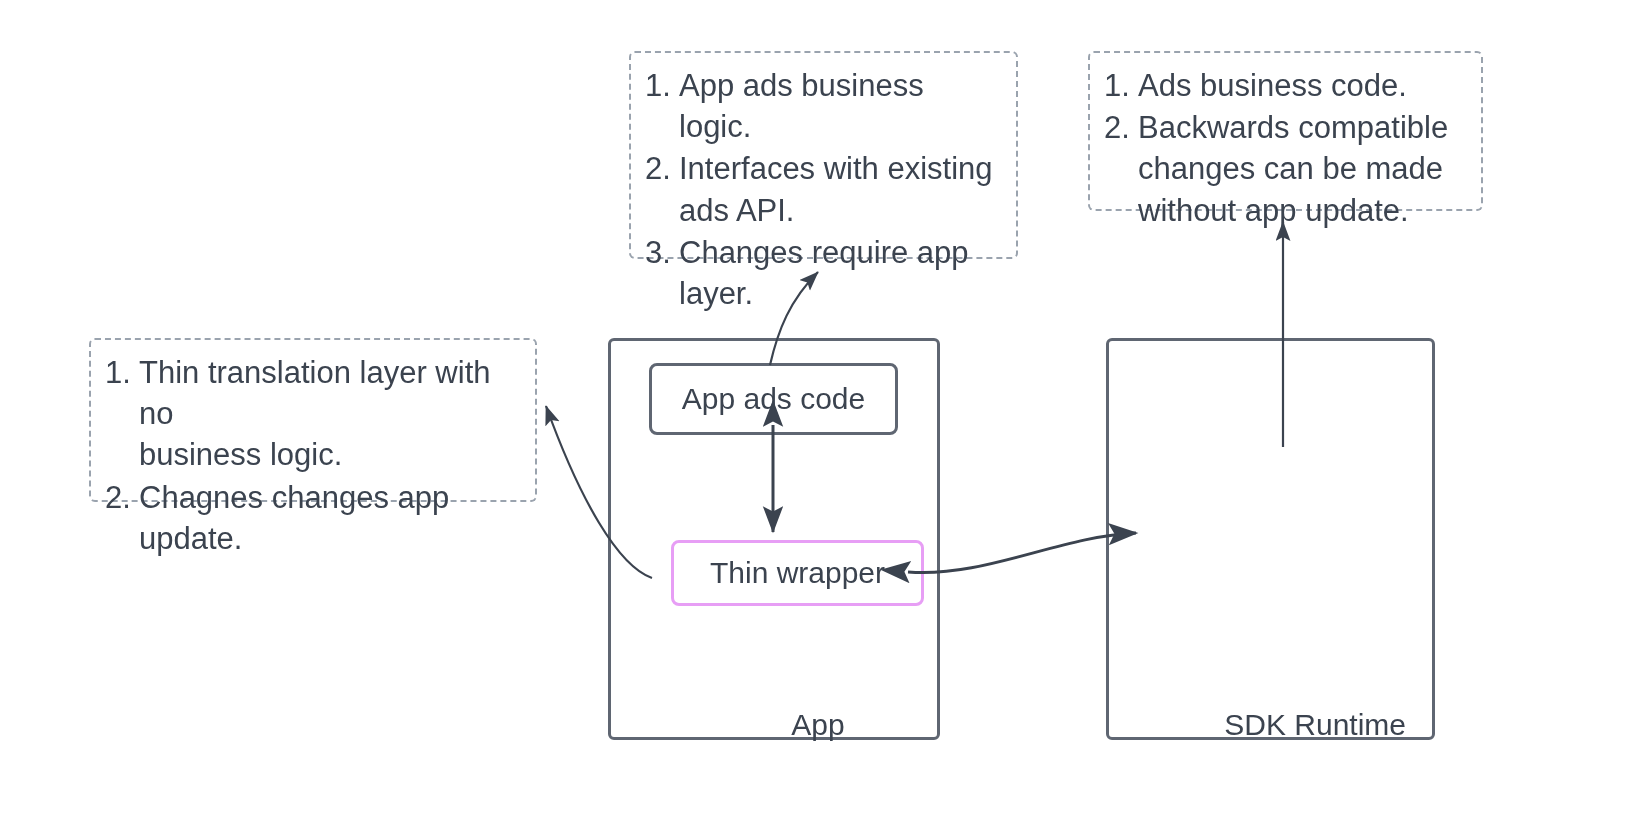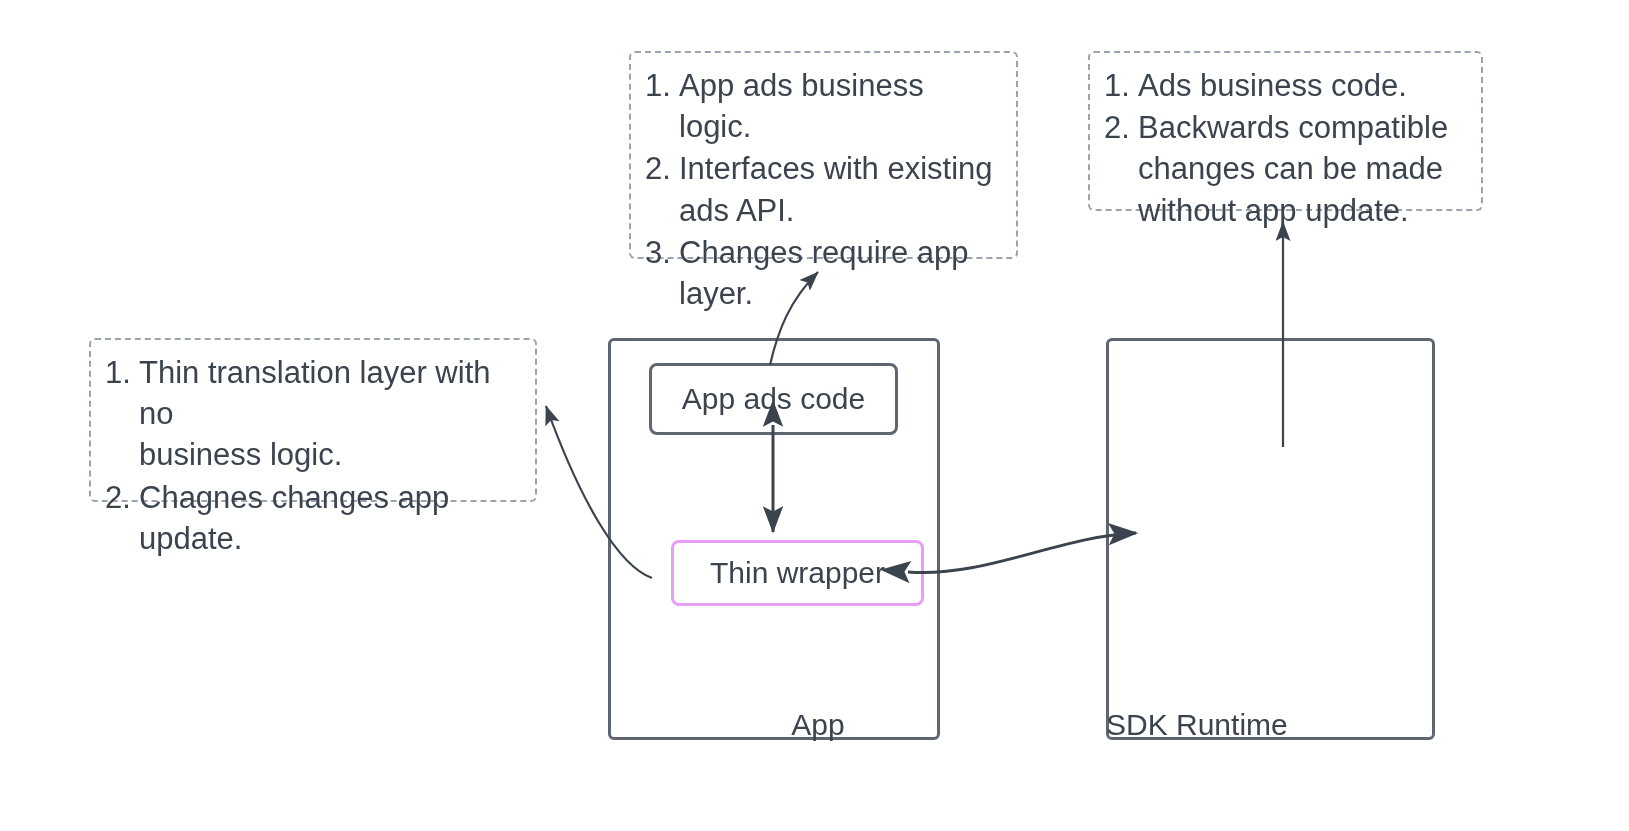--- a/index.html
+++ b/index.html
@@ -70,21 +70,21 @@
   #sdk-container { left: 1106px; top: 338px; width: 329px; height: 402px; }
 
   .container-label {
     position: absolute;
     font-size: 30px;
     line-height: 1;
     color: #3b434f;
     white-space: nowrap;
   }
   #app-label { left: 608px;  top: 710px; width: 332px; text-align: center; margin-left: 44px; }
-  #sdk-label { left: 1106px; top: 710px; width: 300px; text-align: left; }
+  #sdk-label { left: 1106px; top: 710px; width: 300px; text-align: right; }
 
   
   .inner-box {
     position: absolute;
     box-sizing: border-box;
     border-radius: 8px;
     background: #ffffff;
     display: flex;
     align-items: center;
     justify-content: center;

